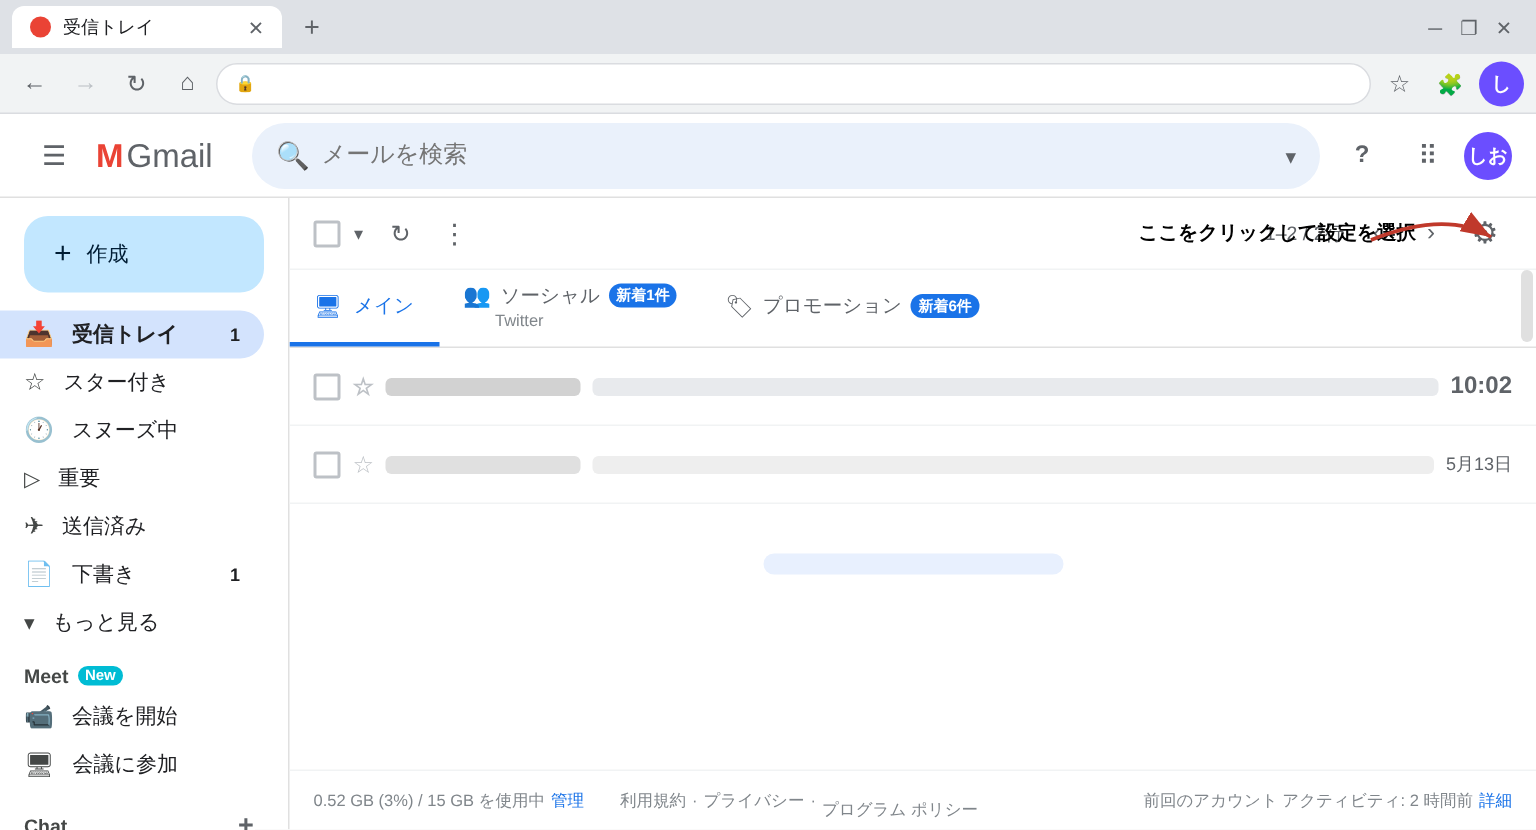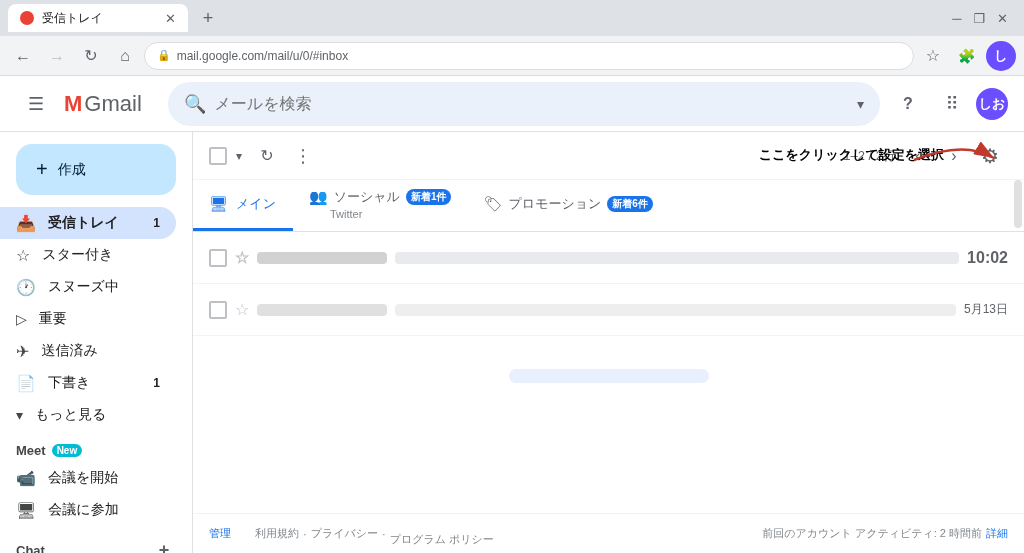--- a/index.html
+++ b/index.html
@@ -22,21 +22,20 @@
   </div>
 </div>
 
 <div style="background:#f1f3f4;height:40px;display:flex;align-items:center;padding:0 8px;gap:4px;border-bottom:1px solid #dadce0;">
   <div style="width:30px;height:30px;display:flex;align-items:center;justify-content:center;border-radius:50%;cursor:pointer;color:#5f6368;font-size:16px;">←</div>
   <div style="width:30px;height:30px;display:flex;align-items:center;justify-content:center;border-radius:50%;cursor:pointer;color:#bdc1c6;font-size:16px;">→</div>
   <div style="width:30px;height:30px;display:flex;align-items:center;justify-content:center;border-radius:50%;cursor:pointer;color:#5f6368;font-size:16px;">↻</div>
   <div style="width:30px;height:30px;display:flex;align-items:center;justify-content:center;border-radius:50%;cursor:pointer;color:#5f6368;font-size:16px;">⌂</div>
   <div style="flex:1;background:#fff;border-radius:20px;height:28px;display:flex;align-items:center;padding:0 12px;font-size:12px;color:#202124;border:1px solid #dadce0;gap:6px;">
     <span style="color:#5f6368;font-size:11px;">🔒</span>
-    <span style="color:#5f6368;font-size:12px;">mail.google.com/mail/u/0/#inbox</span>
   </div>
   <div style="width:30px;height:30px;display:flex;align-items:center;justify-content:center;border-radius:50%;cursor:pointer;color:#5f6368;font-size:16px;">☆</div>
   <div style="width:30px;height:30px;display:flex;align-items:center;justify-content:center;border-radius:50%;cursor:pointer;color:#5f6368;font-size:14px;">🧩</div>
   <div style="width:30px;height:30px;display:flex;align-items:center;justify-content:center;border-radius:50%;cursor:pointer;background:#6B4EFF;color:#fff;font-size:13px;font-weight:bold;">し</div>
 </div>
 
 <div style="display:flex;flex-direction:column;height:477px;background:#fff;">
 
   <div style="height:56px;display:flex;align-items:center;padding:0 16px;gap:8px;background:#fff;border-bottom:1px solid #e0e0e0;">
     <div style="width:40px;height:40px;display:flex;align-items:center;justify-content:center;border-radius:50%;cursor:pointer;font-size:18px;color:#5f6368;">☰</div>
@@ -187,20 +186,21 @@
           <span style="font-size:12px;color:#5f6368;white-space:nowrap;">5月13日</span>
         </div>
 
         <div style="height:80px;display:flex;align-items:center;justify-content:center;">
           <div style="width:200px;height:14px;background:#e8f0fe;border-radius:8px;"></div>
         </div>
 
       </div>
 
       <div style="padding:6px 16px;font-size:11px;color:#80868b;border-top:1px solid #f1f3f4;display:flex;flex-wrap:wrap;gap:4px;align-items:center;">
+        <span>0.52 GB (3%) / 15 GB を使用中</span>
         <a style="color:#1a73e8;text-decoration:none;">管理</a>
         <span style="margin:0 8px;"></span>
         <a style="color:#80868b;text-decoration:none;">利用規約</a>
         <span> · </span>
         <a style="color:#80868b;text-decoration:none;text-align:center;">プライバシー</a>
         <span> · </span>
         <a style="color:#80868b;text-decoration:none;margin-top:12px;">プログラム ポリシー</a>
         <span style="margin-left:auto;"></span>
         <span>前回のアカウント アクティビティ: 2 時間前</span>
         <a style="color:#1a73e8;text-decoration:none;">詳細</a>

